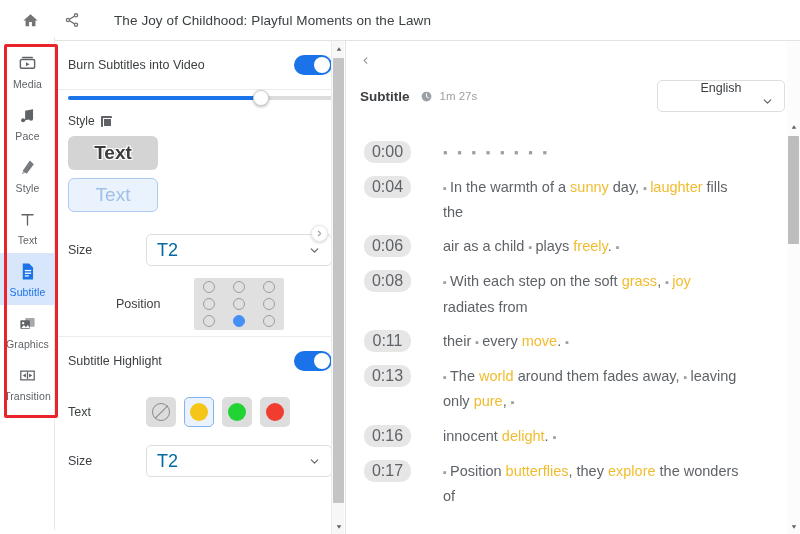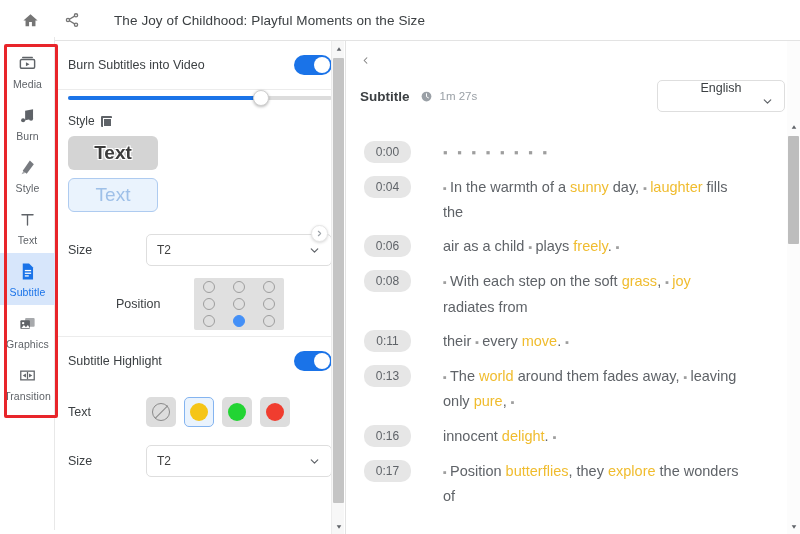--- a/index.html
+++ b/index.html
@@ -100,21 +100,21 @@
   .style-chip.a span {
     font-size:19px; font-weight:bold; color:#3c3c3c;
     -webkit-text-stroke:0px; text-shadow:
       -1px -1px 0 #fff, 1px -1px 0 #fff, -1px 1px 0 #fff, 1px 1px 0 #fff;
   }
   .style-chip.b { background:#eaf3fd; border:1px solid #aecbf0; }
   .style-chip.b span { font-size:19px; color:#9fc0e8; font-weight:normal; }
 
   .select {
     flex:1 1 auto; height:32px; border:1px solid #dedede; border-radius:5px;
-    display:flex; align-items:center; padding:0 10px; font-size:12px; color:#404040;
+    display:flex; align-items:center; padding:0 10px; font-size:18px; color:#0369a1;
     background:#fff; cursor:pointer; margin-left:18px;
   }
   .select .chev { margin-left:auto; color:#5f6368; display:flex; }
 
   .posgrid {
     margin-left:18px; width:90px; height:52px; background:#e0e0e0; border-radius:2px;
     display:grid; grid-template-columns:repeat(3,1fr); grid-template-rows:repeat(3,1fr);
     place-items:center; cursor:pointer;
   }
   .posgrid i { width:12px; height:12px; border-radius:50%; border:1px solid #9e9e9e; display:block; }
@@ -185,21 +185,21 @@
   .lang-select .chev { margin-left:auto; color:#5f6368; display:flex; }
 
   .sub-list {
     position:absolute; left:0; top:86px; width:441px; height:407px;
     overflow:hidden; padding-top:8px;
   }
   .cue { display:flex; padding:5px 18px 5px 18px; align-items:flex-start; }
   .cue-time {
     flex:0 0 auto; width:47px; height:22px; background:#e6e6e6; border-radius:10px;
     display:flex; align-items:center; justify-content:center;
-    font-size:12px; color:#5f6368; margin-top:1px; cursor:pointer;
+    font-size:16px; color:#5f6368; margin-top:1px; cursor:pointer;
   }
   .cue-text {
     margin-left:32px; font-size:14.5px; line-height:24px; color:#5f6368;
     max-width:300px; cursor:text;
   }
   .hl { color:#f0bc2e; }
   .sep { color:#9e9e9e; font-size:11px; vertical-align:middle; }
   .dots { letter-spacing:3px; color:#9e9e9e; font-size:13px; }
 </style>
 </head>
@@ -215,21 +215,21 @@
     </div>
     <div class="tb-icon share">
       <svg width="16" height="16" viewBox="0 0 24 24" fill="none" stroke="currentColor" stroke-width="2" stroke-linecap="round" stroke-linejoin="round">
         <circle cx="18" cy="5" r="2.4"></circle>
           <circle cx="6" cy="12" r="2.4"></circle>
           <circle cx="18" cy="19" r="2.4"></circle>
         <line x1="8.1" y1="10.8" x2="15.9" y2="6.2"></line>
           <line x1="8.1" y1="13.2" x2="15.9" y2="17.8"></line>
       </svg>
     </div>
-    <div class="tb-title">The Joy of Childhood: Playful Moments on the Size</div>
+    <div class="tb-title">The Joy of Childhood: Playful Moments on the Lawn</div>
   </div>
 
   <div class="rail">
 
     <div class="rail-item">
       <span class="ri-ico">
         <svg width="19" height="19" viewBox="0 0 24 24" fill="none" stroke="currentColor" stroke-width="1.8">
           <rect x="3" y="7" width="18" height="11" rx="1.5"></rect>
             <path d="M10 10.5l4.5 2.5-4.5 2.5z" fill="currentColor" stroke="none"></path>
             <line x1="6" y1="4.5" x2="18" y2="4.5" stroke-linecap="round"></line>
@@ -239,21 +239,21 @@
     </div>
 
     <div class="rail-item">
       <span class="ri-ico">
         <svg width="19" height="19" viewBox="0 0 24 24" fill="currentColor">
           <path d="M9 18V6l10-2v12"></path>
             <circle cx="6.5" cy="18" r="2.6"></circle>
             <circle cx="16.5" cy="16" r="2.6"></circle>
         </svg>
       </span>
-      <span class="ri-lbl">Burn</span>
+      <span class="ri-lbl">Pace</span>
     </div>
 
     <div class="rail-item">
       <span class="ri-ico">
         <svg width="19" height="19" viewBox="0 0 24 24" fill="currentColor">
           <path d="M15 3l5 5-9 12-5-4z" opacity=".85"></path>
             <path d="M7 16l-2.5 4.5L9 19z" opacity=".55"></path>
         </svg>
       </span>
       <span class="ri-lbl">Style</span>

